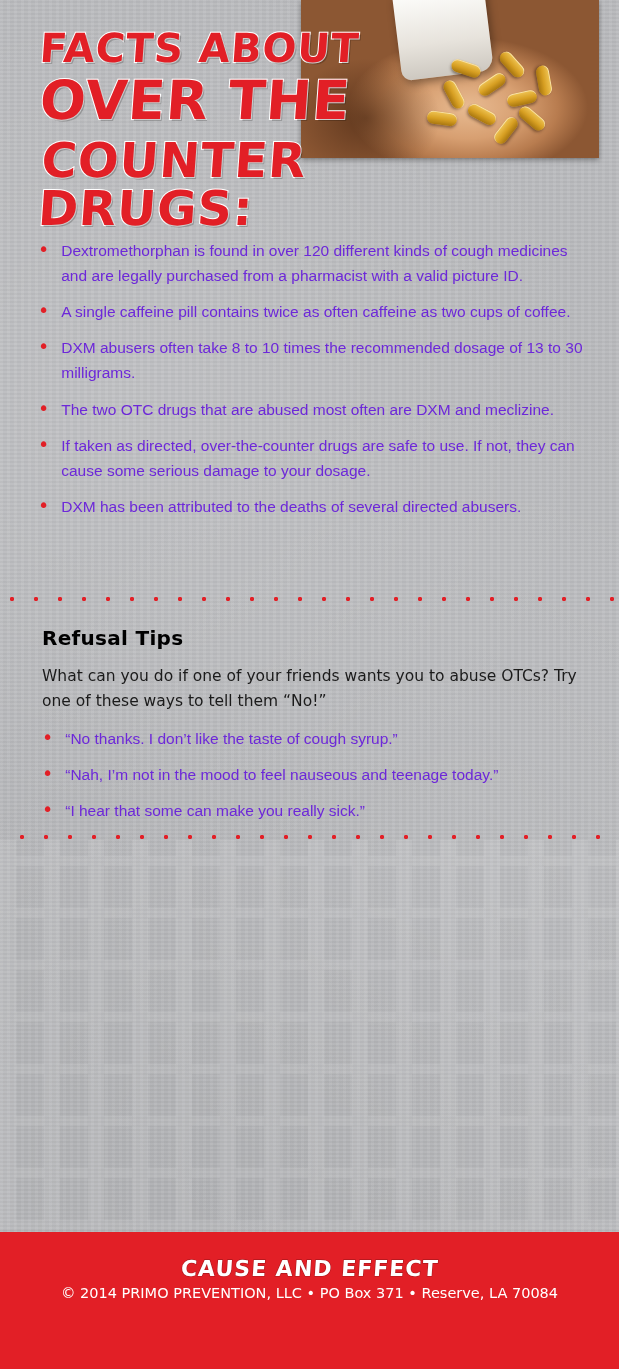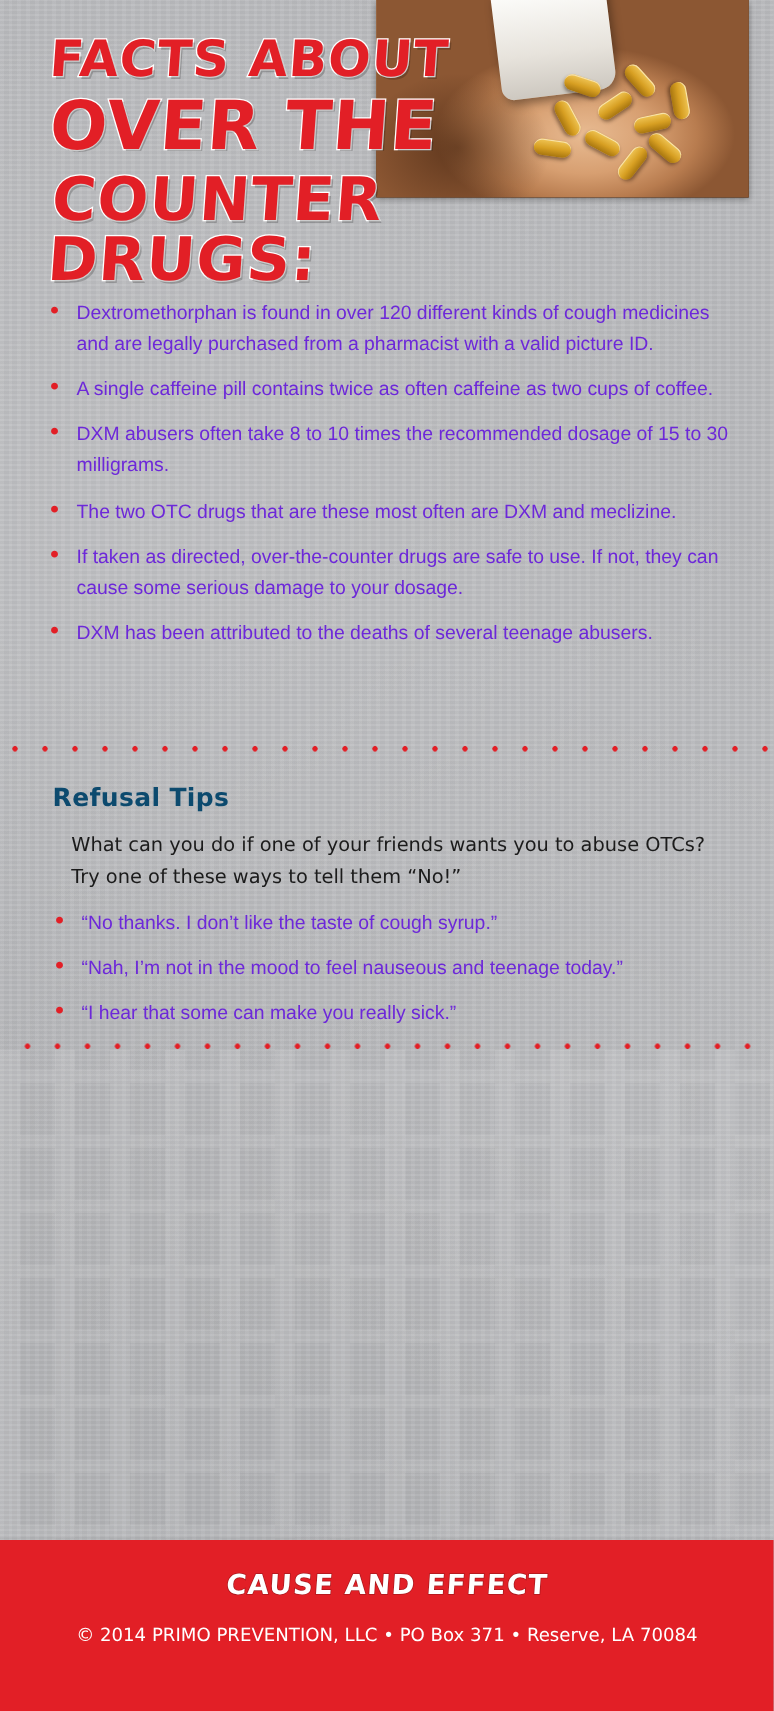--- a/index.html
+++ b/index.html
@@ -158,32 +158,31 @@
   .dots.d2 { top: 834px; left: 10px; width: 600px; }
 
   
   .refusal {
     position: absolute;
     left: 42px;
     top: 626px;
     width: 540px;
   }
   .refusal-title {
-    color: #0c4a6e;
+    color: #000000;
     font-size: 20px;
     font-weight: bold;
     font-family: "DejaVu Sans", sans-serif;
     letter-spacing: 0.3px;
   }
   .refusal-intro {
     margin-top: 14px;
     color: #1b1b1b;
     font-size: 15.5px;
     line-height: 1.62;
-    margin-left: 15px;
   }
   .refusal-list {
     margin-top: 12px;
   }
   .refusal-list .fact { margin-bottom: 11px; }
 
   
   .footer {
     position: absolute;
     left: 0;
@@ -203,21 +202,21 @@
     -webkit-text-stroke: 1.2px rgba(0,0,0,0.25);
     paint-order: stroke fill;
     transform: skewX(-4deg);
     display: inline-block;
   }
   .footer-line {
     font-size: 14.5px;
     line-height: 1.75;
     font-family: "DejaVu Sans", sans-serif;
   }
-  .footer-line.l1 { margin-top: 16px; }
+  .footer-line.l1 { margin-top: 0; }
 </style>
 </head>
 <body>
 
 <div class="bg-texture"></div>
 <div class="bg-ghost"></div>
 
 <div class="header">
 
   <div class="photo">
@@ -248,33 +247,33 @@
   <div class="fact">
     <span class="bullet">•</span>
     <span class="fact-text">Dextromethorphan is found in over 120 different kinds of cough medicines and are legally purchased from a pharmacist with a valid picture ID.</span>
   </div>
   <div class="fact">
     <span class="bullet">•</span>
     <span class="fact-text">A single caffeine pill contains twice as often caffeine as two cups of coffee.</span>
   </div>
   <div class="fact">
     <span class="bullet">•</span>
-    <span class="fact-text">DXM abusers often take 8 to 10 times the recommended dosage of 15 to 30 milligrams.</span>
-  </div>
-  <div class="fact">
-    <span class="bullet">•</span>
-    <span class="fact-text">The two OTC drugs that are these most often are DXM and meclizine.</span>
+    <span class="fact-text">DXM abusers often take 8 to 10 times the recommended dosage of 13 to 30 milligrams.</span>
+  </div>
+  <div class="fact">
+    <span class="bullet">•</span>
+    <span class="fact-text">The two OTC drugs that are abused most often are DXM and meclizine.</span>
   </div>
   <div class="fact">
     <span class="bullet">•</span>
     <span class="fact-text">If taken as directed, over-the-counter drugs are safe to use. If not, they can cause some serious damage to your dosage.</span>
   </div>
   <div class="fact">
     <span class="bullet">•</span>
-    <span class="fact-text">DXM has been attributed to the deaths of several teenage abusers.</span>
+    <span class="fact-text">DXM has been attributed to the deaths of several directed abusers.</span>
   </div>
 </div>
 
 <div class="dots d1"></div>
 
 <div class="refusal">
   <div class="refusal-title">Refusal Tips</div>
   <div class="refusal-intro">What can you do if one of your friends wants you to abuse OTCs? Try one of these ways to tell them “No!”</div>
   <div class="refusal-list">
     <div class="fact">

